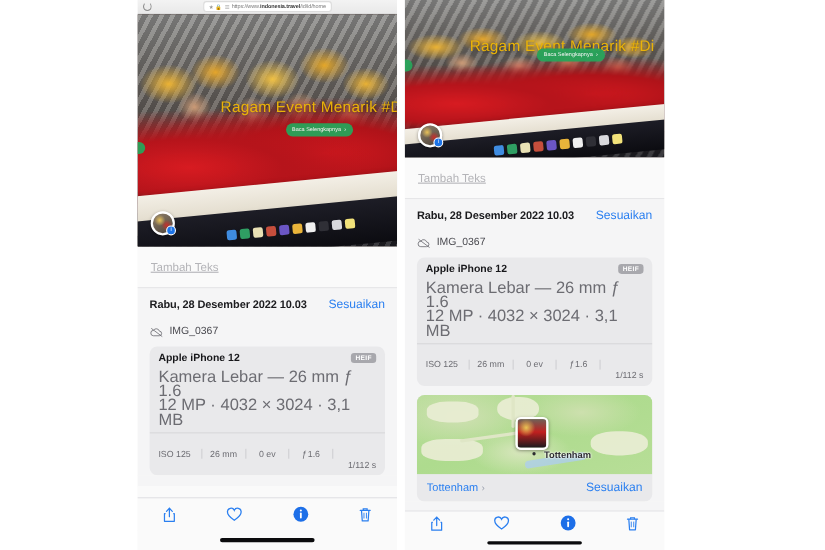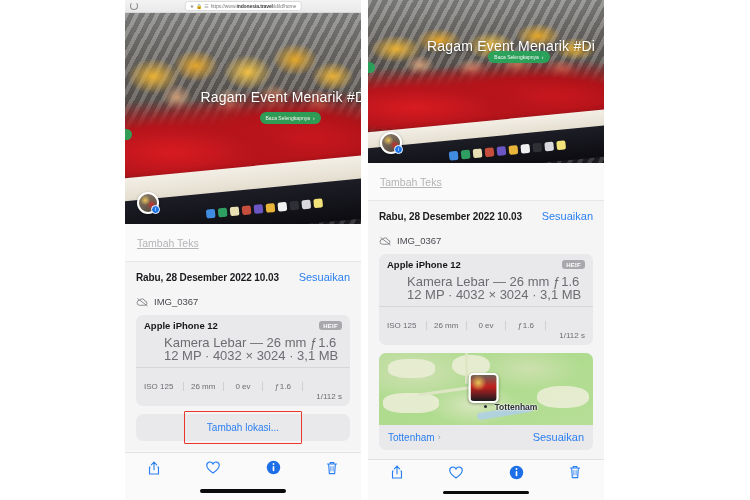--- a/index.html
+++ b/index.html
@@ -101,21 +101,21 @@
   .photo-dots {
     position: absolute; left: 28%; right: -4%; bottom: 7%;
     height: 11%;
     transform: rotate(-5.5deg);
     display: flex; align-items: center; gap: 4px;
   }
   .dot-ico { width: 12px; height: 12px; border-radius: 50%; flex: 0 0 auto; opacity: .95; }
 
   .photo-title {
     position: absolute; left: 32%; top: 36%;
-    color: #ffffff;
+    color: #eab308;
     font-size: 14px; font-weight: 400;
     letter-spacing: .2px;
     text-shadow: 0 1px 3px rgba(0,0,0,.55);
     white-space: nowrap;
   }
   #photo-right .photo-title { left: 25%; top: 23%; }
   .photo-cta {
     position: absolute;
     background: #27a55a; color: #ffffff;
     font-size: 5px; padding: 3px 6px; border-radius: 9px;
@@ -174,21 +174,21 @@
     display: flex; align-items: center; justify-content: space-between;
     padding: 5px 8px 4px;
   }
   .exif-dev { font-size: 9.5px; font-weight: 700; color: #17171a; }
   .heif {
     background: #a8a8ad; color: #ffffff;
     font-size: 6px; font-weight: 700; letter-spacing: .3px;
     padding: 1.5px 4px; border-radius: 3px;
   }
   .exif-body { padding: 1px 8px 5px; }
-  .exif-line { font-size: 13px; color: #6c6c72; line-height: 13px; margin-left: 20px; }
+  .exif-line { font-size: 15px; color: #6c6c72; line-height: 13px; }
   .exif-stats {
     display: flex; align-items: center;
     border-top: 1px solid #d7d7da;
     padding: 4px 8px 5px;
   }
   .stat { font-size: 8px; color: #6c6c72; flex: 1; text-align: center; white-space: nowrap; }
   .stat:first-child { text-align: left; }
   .stat:last-child { text-align: right; margin-top: 20px; }
   .sep { width: 1px; height: 9px; background: #cfcfd3; }
 
@@ -356,21 +356,20 @@
             <span class="stat">26 mm</span>
             <span class="sep"></span>
             <span class="stat">0 ev</span>
             <span class="sep"></span>
             <span class="stat">ƒ 1.6</span>
             <span class="sep"></span>
             <span class="stat">1/112 s</span>
           </div>
         </div>
 
-        <div class="btn btn-highlight">Tambah lokasi...</div>
       </div>
 
       <div class="spacer"></div>
       <div class="filler"></div>
 
       <div class="toolbar">
         <span class="tb-ico">
           <svg width="14" height="16" viewBox="0 0 20 22">
             <path d="M10 2.5 L6.2 6.5 M10 2.5 L13.8 6.5 M10 2.5 V13.5" fill="none" stroke="#2a7ff0" stroke-width="1.6" stroke-linecap="round"></path>
             <path d="M5 9.5 H3.6 V19.5 H16.4 V9.5 H15" fill="none" stroke="#2a7ff0" stroke-width="1.6" stroke-linejoin="round"></path>

